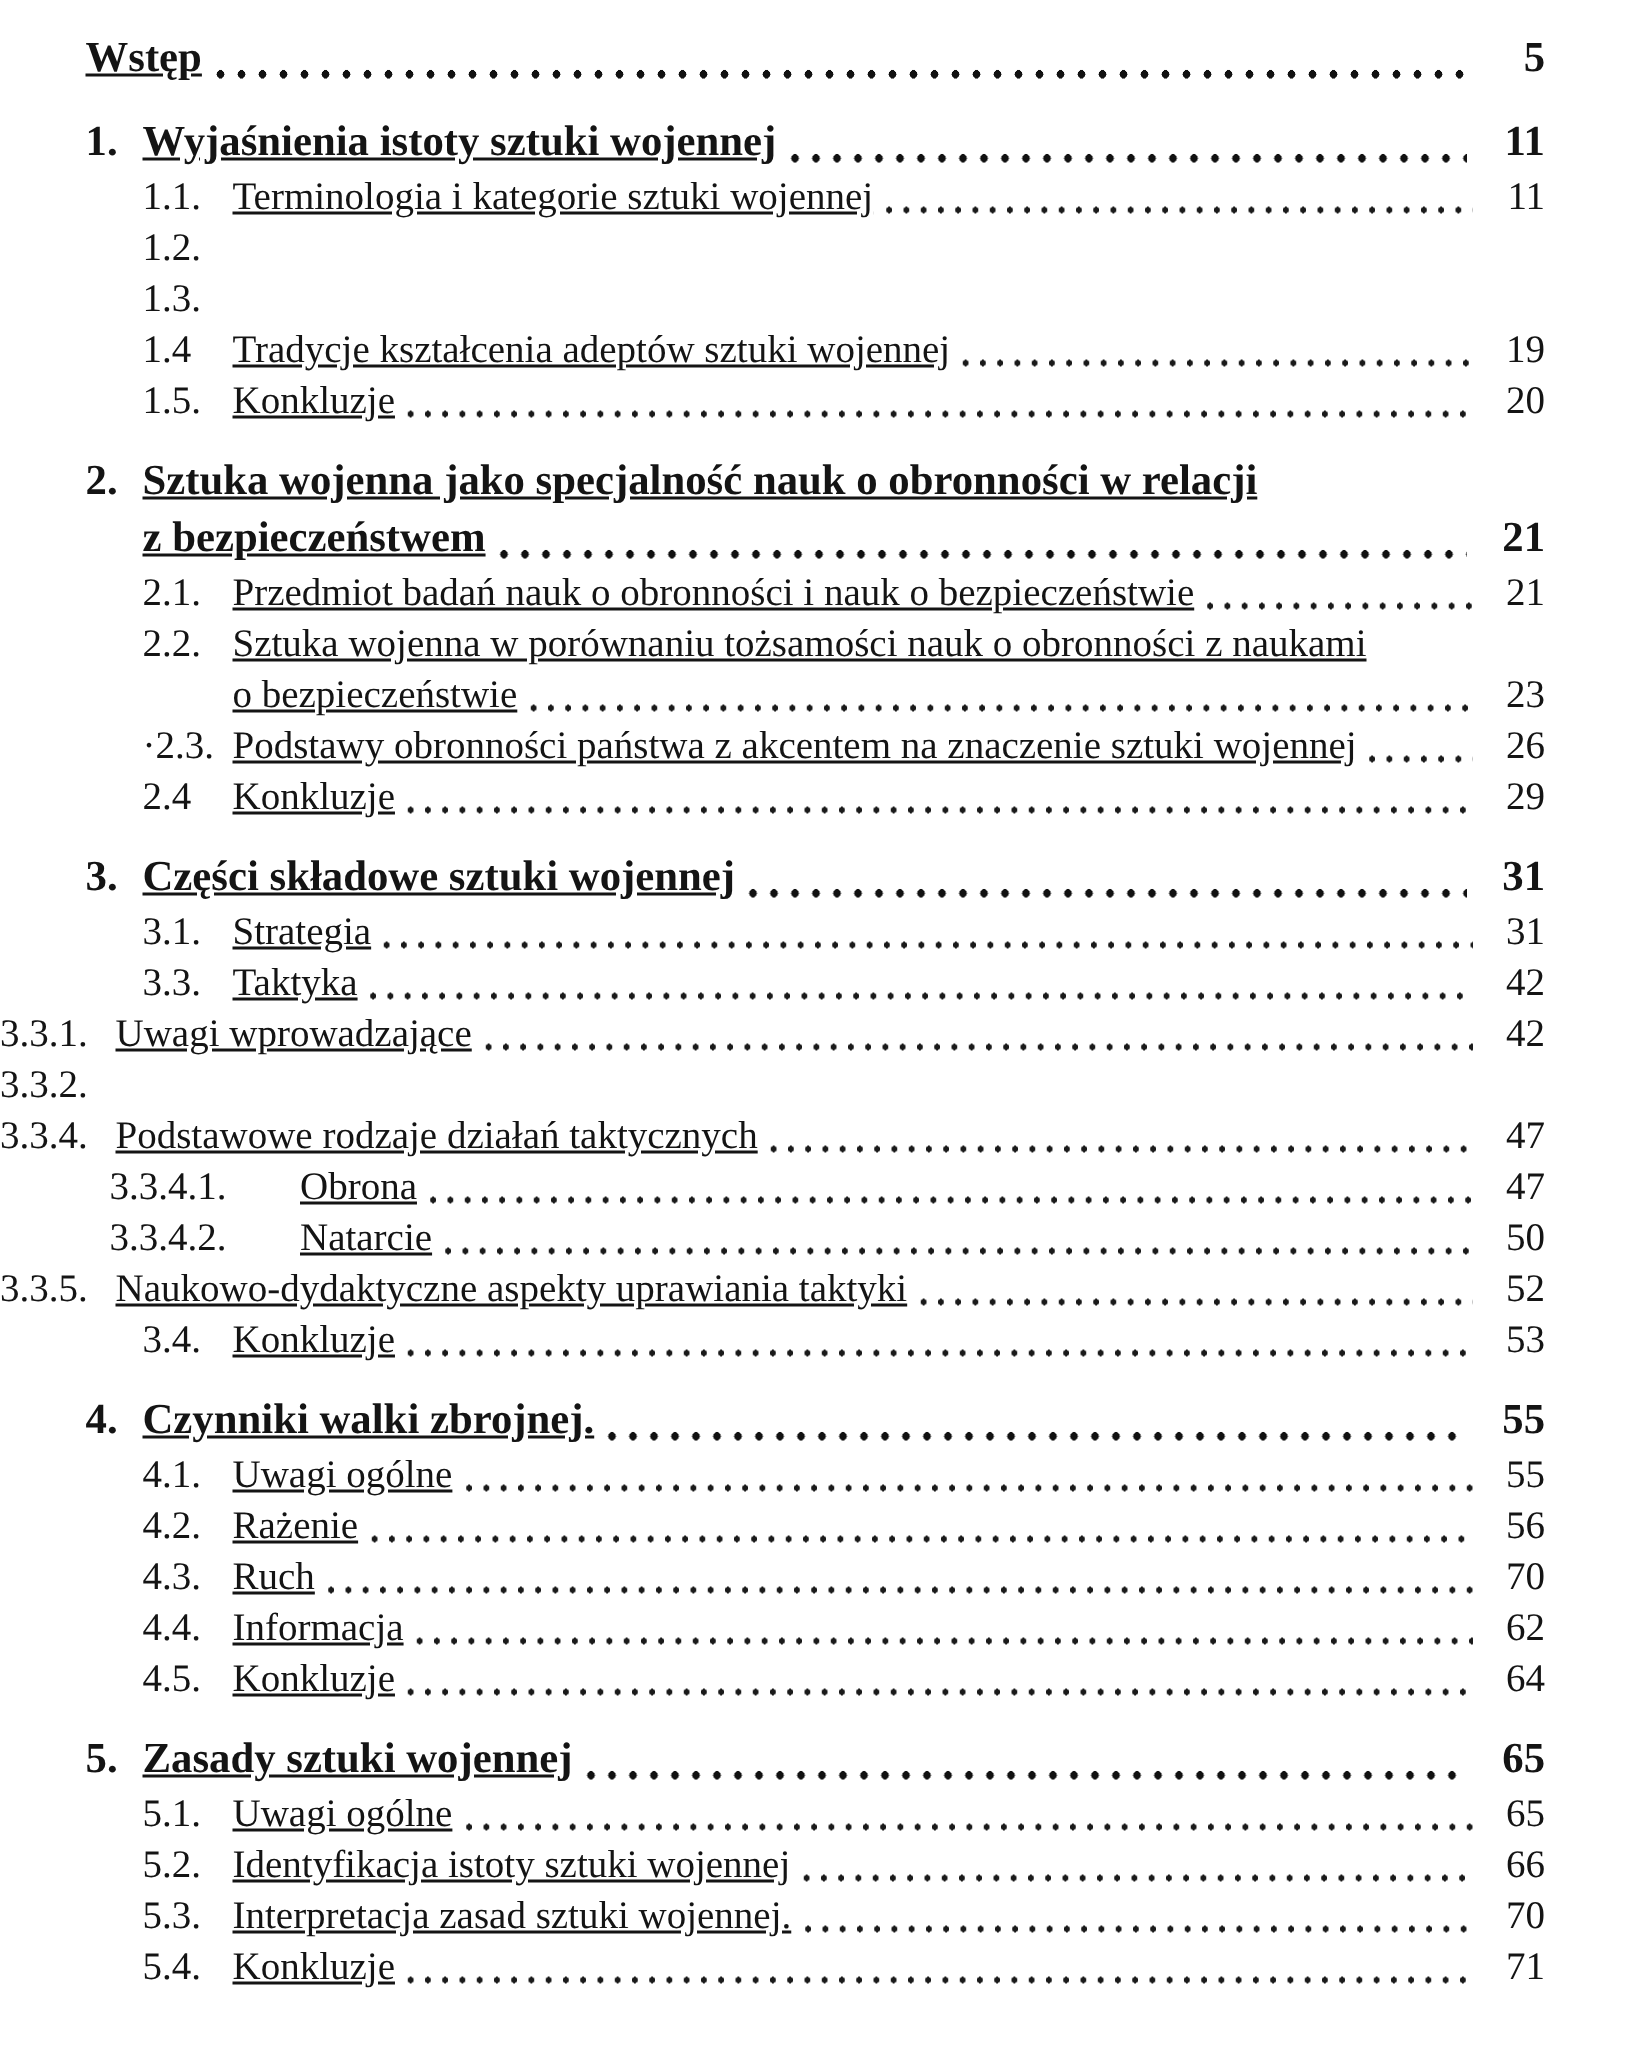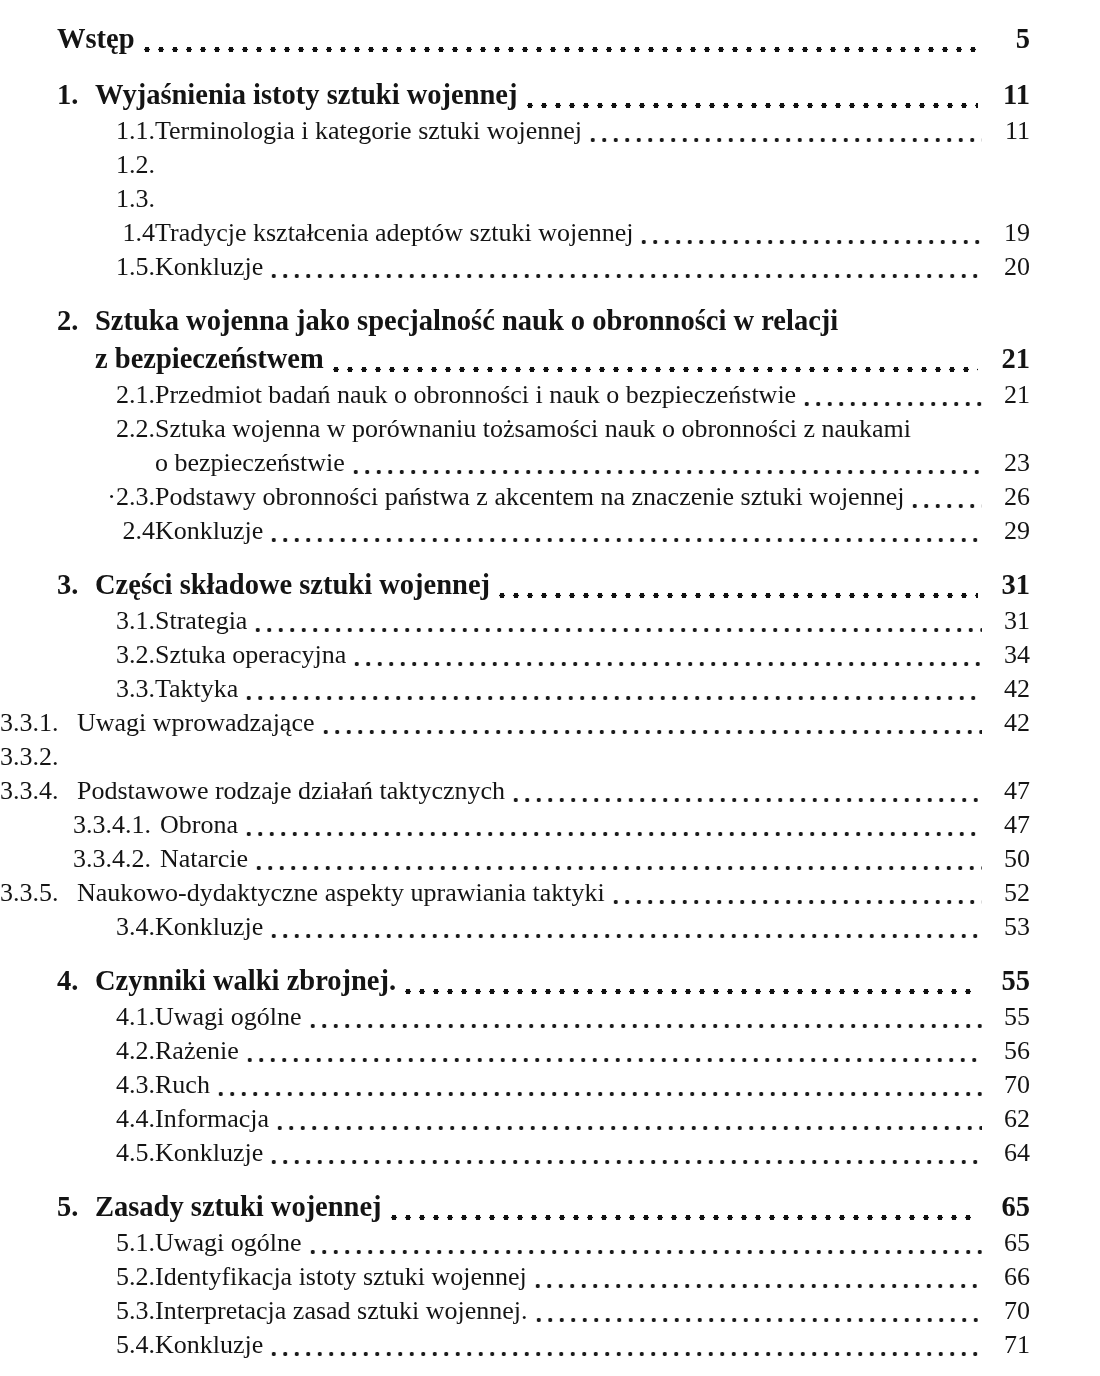--- a/index.html
+++ b/index.html
@@ -11,21 +11,21 @@
     background: var(--paper, #ffffff);
     color: var(--ink, #141414);
     font-family: "Liberation Serif", "DejaVu Serif", serif;
     padding: 20px 70px 8px 0;
     overflow: hidden;
   }
   .entry { display: flex; align-items: flex-start; }
   .entry .num { flex: none; box-sizing: border-box; white-space: nowrap; }
   .entry .body { flex: 1 1 auto; min-width: 0; display: flex; flex-direction: column; }
   .line { display: flex; }
-  .txt { white-space: nowrap; padding-right: 2px; }
+  .txt { white-space: nowrap; padding-right: 2px; text-decoration: underline; }
   .pg { flex: none; min-width: 46px; text-align: right; white-space: nowrap; }
   .leader {
     flex: 1 1 auto;
     min-width: 12px;
     align-self: stretch;
     margin: 0 2px 0 3px;
     background-image: radial-gradient(circle 2.1px at center, #1a1a1a 98%, rgba(0,0,0,0) 100%);
     background-size: 11.5px 6px;
     background-repeat: repeat-x;
     background-position: left bottom 5px;
@@ -42,24 +42,24 @@
   .chapter .num { width: 38px; }
   .intro .leader, .chapter .leader {
     background-image: radial-gradient(circle 2.7px at center, #111111 98%, rgba(0,0,0,0) 100%);
     background-size: 14px 7px;
     background-position: left bottom 5px;
     margin-right: 6px;
   }
   
   .sub, .subsub, .outdent { font-size: 26px; line-height: 34px; }
   .sub { padding-left: 95px; }
-  .sub .num { width: 60px; text-align: right; }
+  .sub .num { width: 60px; }
   .subsub { }
   .subsub .num { width: 77px; }
-  .outdent { padding-left: 73px; }
+  .outdent { padding-left: 73px; gap: 40px; }
   .outdent .num { width: 87px; }
 </style>
 </head>
 <body>
 
 <div class="page" style="--ink: #141414; --paper: #ffffff;">
   <div>
       <div class="entry intro">
 
     <span class="body">
@@ -200,31 +200,20 @@
     <span class="body">
 
     <span class="line">
         <span class="txt">Strategia</span>
         <span class="leader"></span>
         <span class="pg">31</span>
       </span>
         </span>
   </div>
       <div class="entry sub">
-    <span class="num">3.2.</span>
-    <span class="body">
-
-    <span class="line">
-        <span class="txt">Sztuka operacyjna</span>
-        <span class="leader"></span>
-        <span class="pg">34</span>
-      </span>
-        </span>
-  </div>
-      <div class="entry sub">
     <span class="num">3.3.</span>
     <span class="body">
 
     <span class="line">
         <span class="txt">Taktyka</span>
         <span class="leader"></span>
         <span class="pg">42</span>
       </span>
         </span>
   </div>

